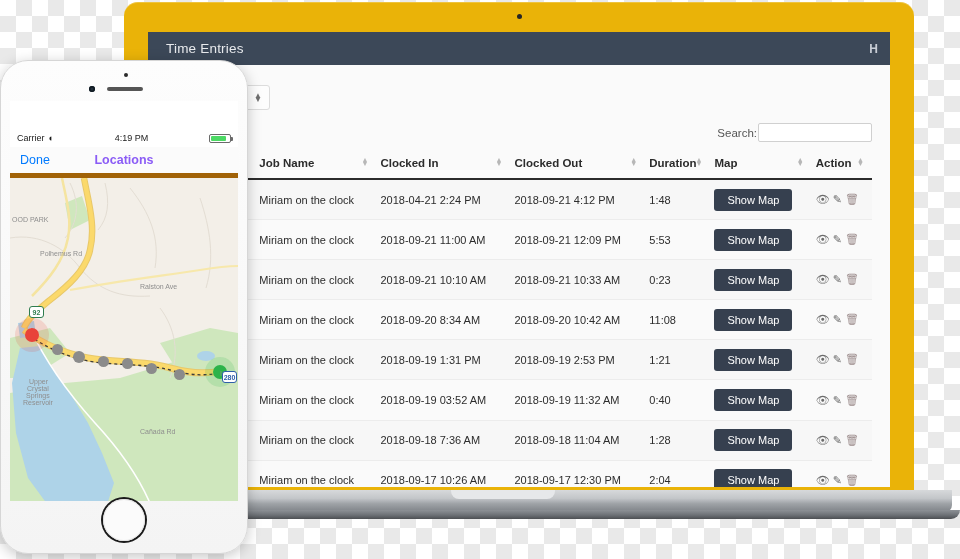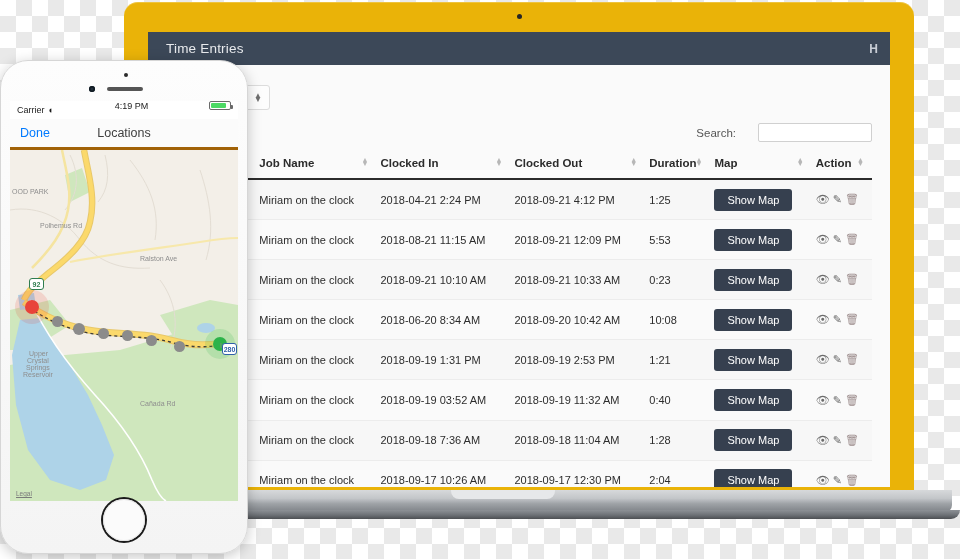--- a/index.html
+++ b/index.html
@@ -69,21 +69,21 @@
 
   .table-tools {
     display: flex; align-items: center; justify-content: space-between;
     padding: 13px 18px 0 18px;
   }
   .len-ctl { display: flex; align-items: center; gap: 6px; font-size: 11px; color: #4a4a4a; }
   .len-sel {
     width: 13px; height: 15px; border: 1px solid #d2d2d2; border-radius: 2px; background:#fcfcfc;
     display:flex; align-items:center; justify-content:center;
   }
-  .search-ctl { display: flex; align-items: center; gap: 22px; font-size: 11.5px; color: #555; }
+  .search-ctl { display: flex; align-items: center; gap: 1px; font-size: 11.5px; color: #555; }
   .search-input {
     width: 114px; height: 19px; border: 1px solid #d0d0d0; border-radius: 2px; background:#fff;
   }
 
   table.dt { width: calc(100% - 36px); margin: 10px 18px 0 18px; border-collapse: collapse; }
   table.dt thead th {
     text-align: left; font-size: 11.5px; color: #2b2b2b; font-weight: bold;
     padding: 5px 4px 9px 4px; border-bottom: 2px solid #2b2b2b; position: relative;
   }
   .sortico {
@@ -116,40 +116,40 @@
   .ph-screen {
     position:absolute; left:9px; top:40px; width:228px; height:400px;
     background:#fff; overflow:hidden;
   }
   .ph-home {
     position:absolute; left:50%; margin-left:-21px; bottom:12px; width:42px; height:42px;
     border-radius:50%; background:#fbfbfb;
     box-shadow: 0 0 0 2px #1a1a1a, inset 0 0 0 1px #e3e3e3;
   }
   .statusbar {
-    height: 18px; display:flex; justify-content:space-between;
-    padding: 0 7px; font-size: 9px; color:#1b1b1b; background:#fff;
+    height: 18px; display:flex; align-items:center; justify-content:space-between;
+    padding: 0 7px; font-size: 9px; color:#1b1b1b; background:#fff;margin-top:28px;
   }
   .sb-l { display:flex; align-items:center; gap:4px; }
   .wifi { font-size: 9px; }
   .batt {
     width: 22px; height: 9px; border:1px solid #6a6a6a; border-radius:2px; position:relative;
     padding:1px;
   }
   .batt i { display:block; height:100%; width:86%; background:#4cd964; border-radius:1px; }
   .batt:after { content:""; position:absolute; right:-3px; top:2.5px; width:2px; height:4px;
     background:#6a6a6a; border-radius:0 1px 1px 0; }
   .navbar {
-    height: 31px; background:#fbfbfb; border-bottom:3px solid #a16207;
+    height: 31px; background:#fbfbfb; border-bottom:5px solid #a16207;
     display:flex; align-items:center; position:relative; padding:0 10px;
   }
   .nav-done { font-size: 12.5px; color:#007aff; }
   .nav-title {
     position:absolute; left:0; right:0; text-align:center; font-size:12.5px;
-    font-weight:normal; color:#404040;
+    font-weight:bold; color:#8b5cf6;
   }
   .map { position:relative; width:228px; height:351px; background:#f2efe9; overflow:hidden; }
   .maplabel { position:absolute; font-size:7px; color:#8e8e8e; white-space:nowrap; }
   .shield {
     position:absolute; width:15px; height:12px; border-radius:3px; background:#fff;
     border:1.5px solid #2f7d4f; color:#2f7d4f; font-size:7px; font-weight:bold;
     display:flex; align-items:center; justify-content:center;
   }
   .shield.blue { border-color:#2f5fa8; color:#2f5fa8; }
   .pin { position:absolute; border-radius:50%; }
@@ -229,34 +229,34 @@
                     <span>▼</span>
                   </span></th>
               </tr>
           </thead>
           <tbody id="tbody">
               <tr class="alt">
                 <td>Miriam Gevas</td>
                 <td>Miriam on the clock</td>
                 <td>2018-04-21 2:24 PM</td>
                 <td>2018-09-21 4:12 PM</td>
-                <td>1:25</td>
+                <td>1:48</td>
                 <td><span class="btn-map">Show Map</span></td>
                 <td>
                   <span class="acts">
                     <span>👁</span>
                     <span>✎</span>
                     <span class="trash">🗑</span>
                   </span>
                 </td>
               </tr>
               <tr>
                 <td>Miriam Gevas</td>
                 <td>Miriam on the clock</td>
-                <td>2018-08-21 11:15 AM</td>
+                <td>2018-09-21 11:00 AM</td>
                 <td>2018-09-21 12:09 PM</td>
                 <td>5:53</td>
                 <td><span class="btn-map">Show Map</span></td>
                 <td>
                   <span class="acts">
                     <span>👁</span>
                     <span>✎</span>
                     <span class="trash">🗑</span>
                   </span>
                 </td>
@@ -272,23 +272,23 @@
                   <span class="acts">
                     <span>👁</span>
                     <span>✎</span>
                     <span class="trash">🗑</span>
                   </span>
                 </td>
               </tr>
               <tr>
                 <td>Miriam Gevas</td>
                 <td>Miriam on the clock</td>
-                <td>2018-06-20 8:34 AM</td>
+                <td>2018-09-20 8:34 AM</td>
                 <td>2018-09-20 10:42 AM</td>
-                <td>10:08</td>
+                <td>11:08</td>
                 <td><span class="btn-map">Show Map</span></td>
                 <td>
                   <span class="acts">
                     <span>👁</span>
                     <span>✎</span>
                     <span class="trash">🗑</span>
                   </span>
                 </td>
               </tr>
               <tr class="alt">

